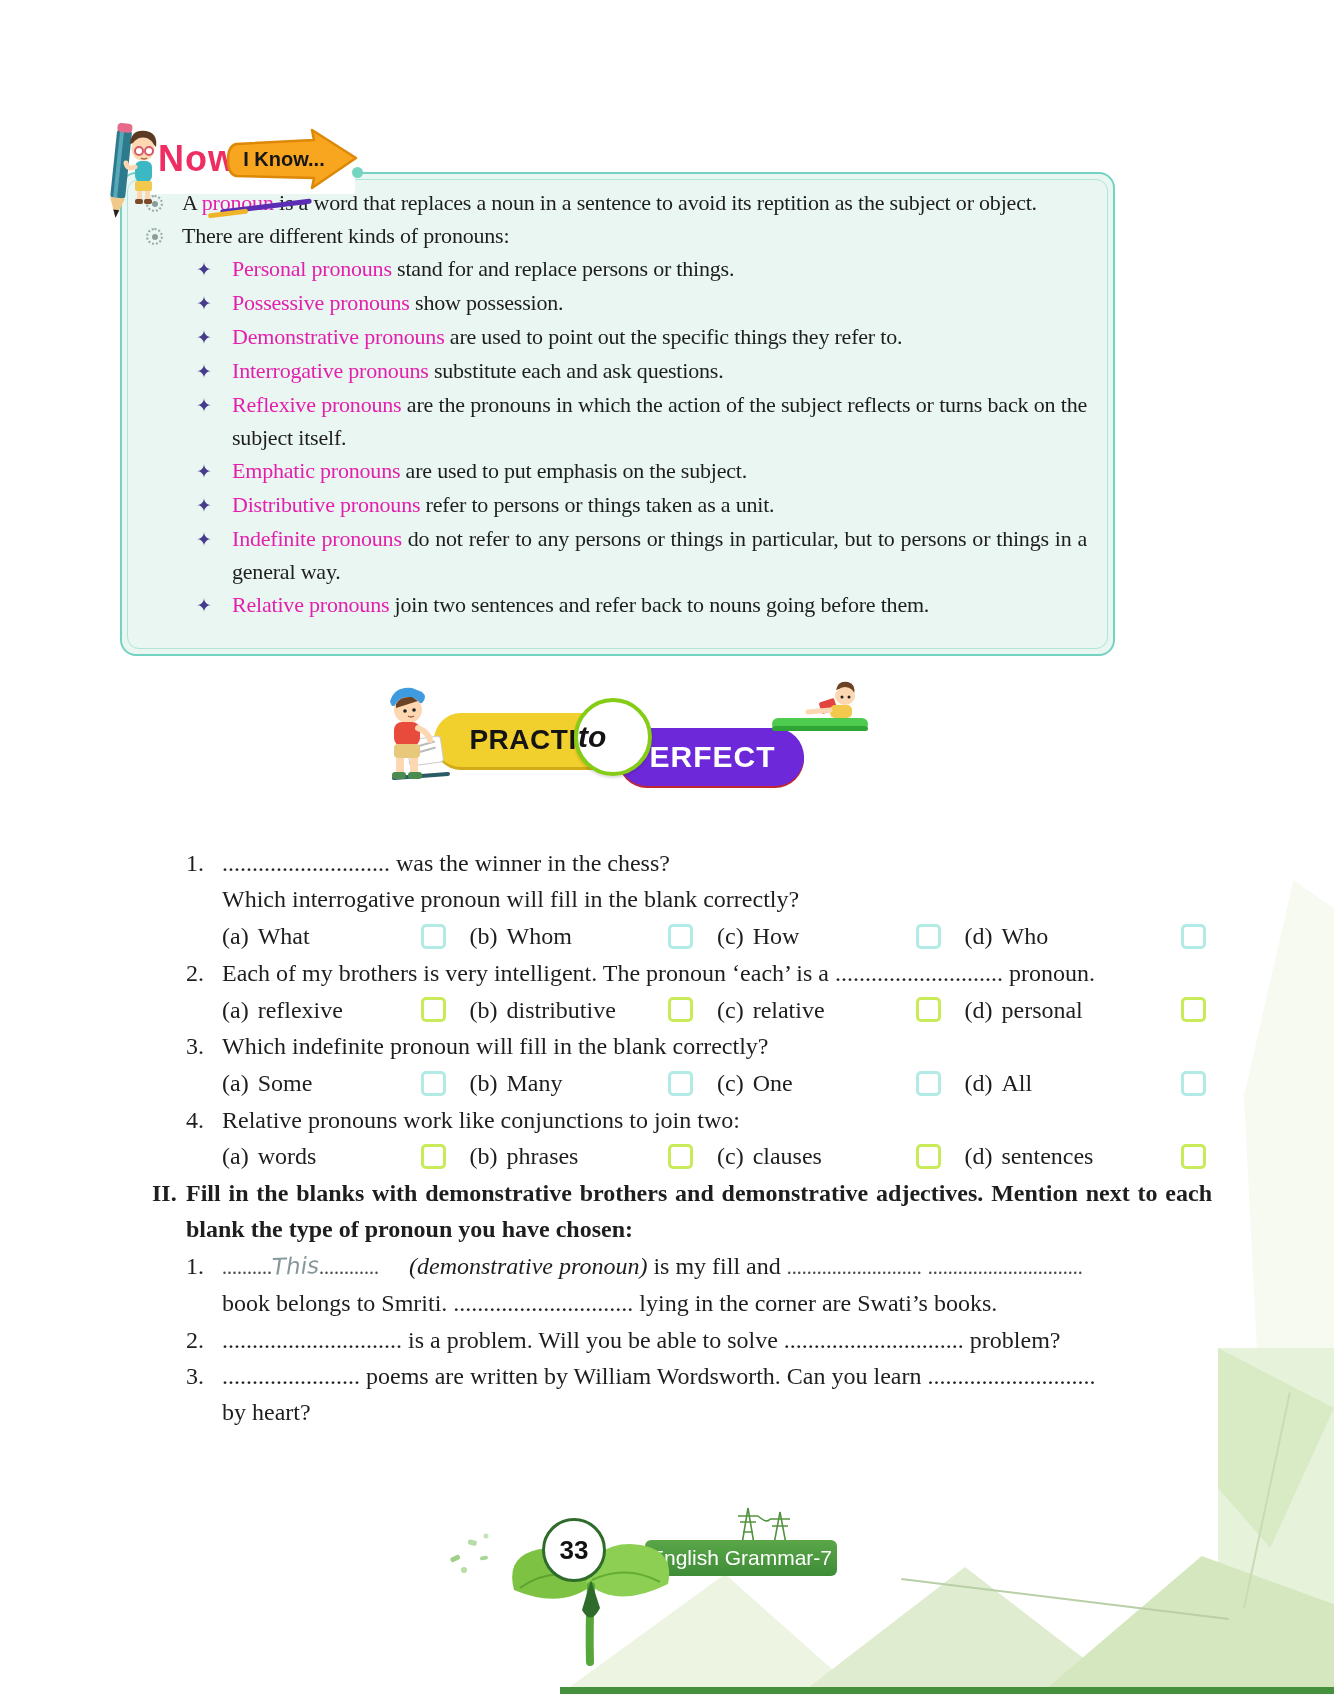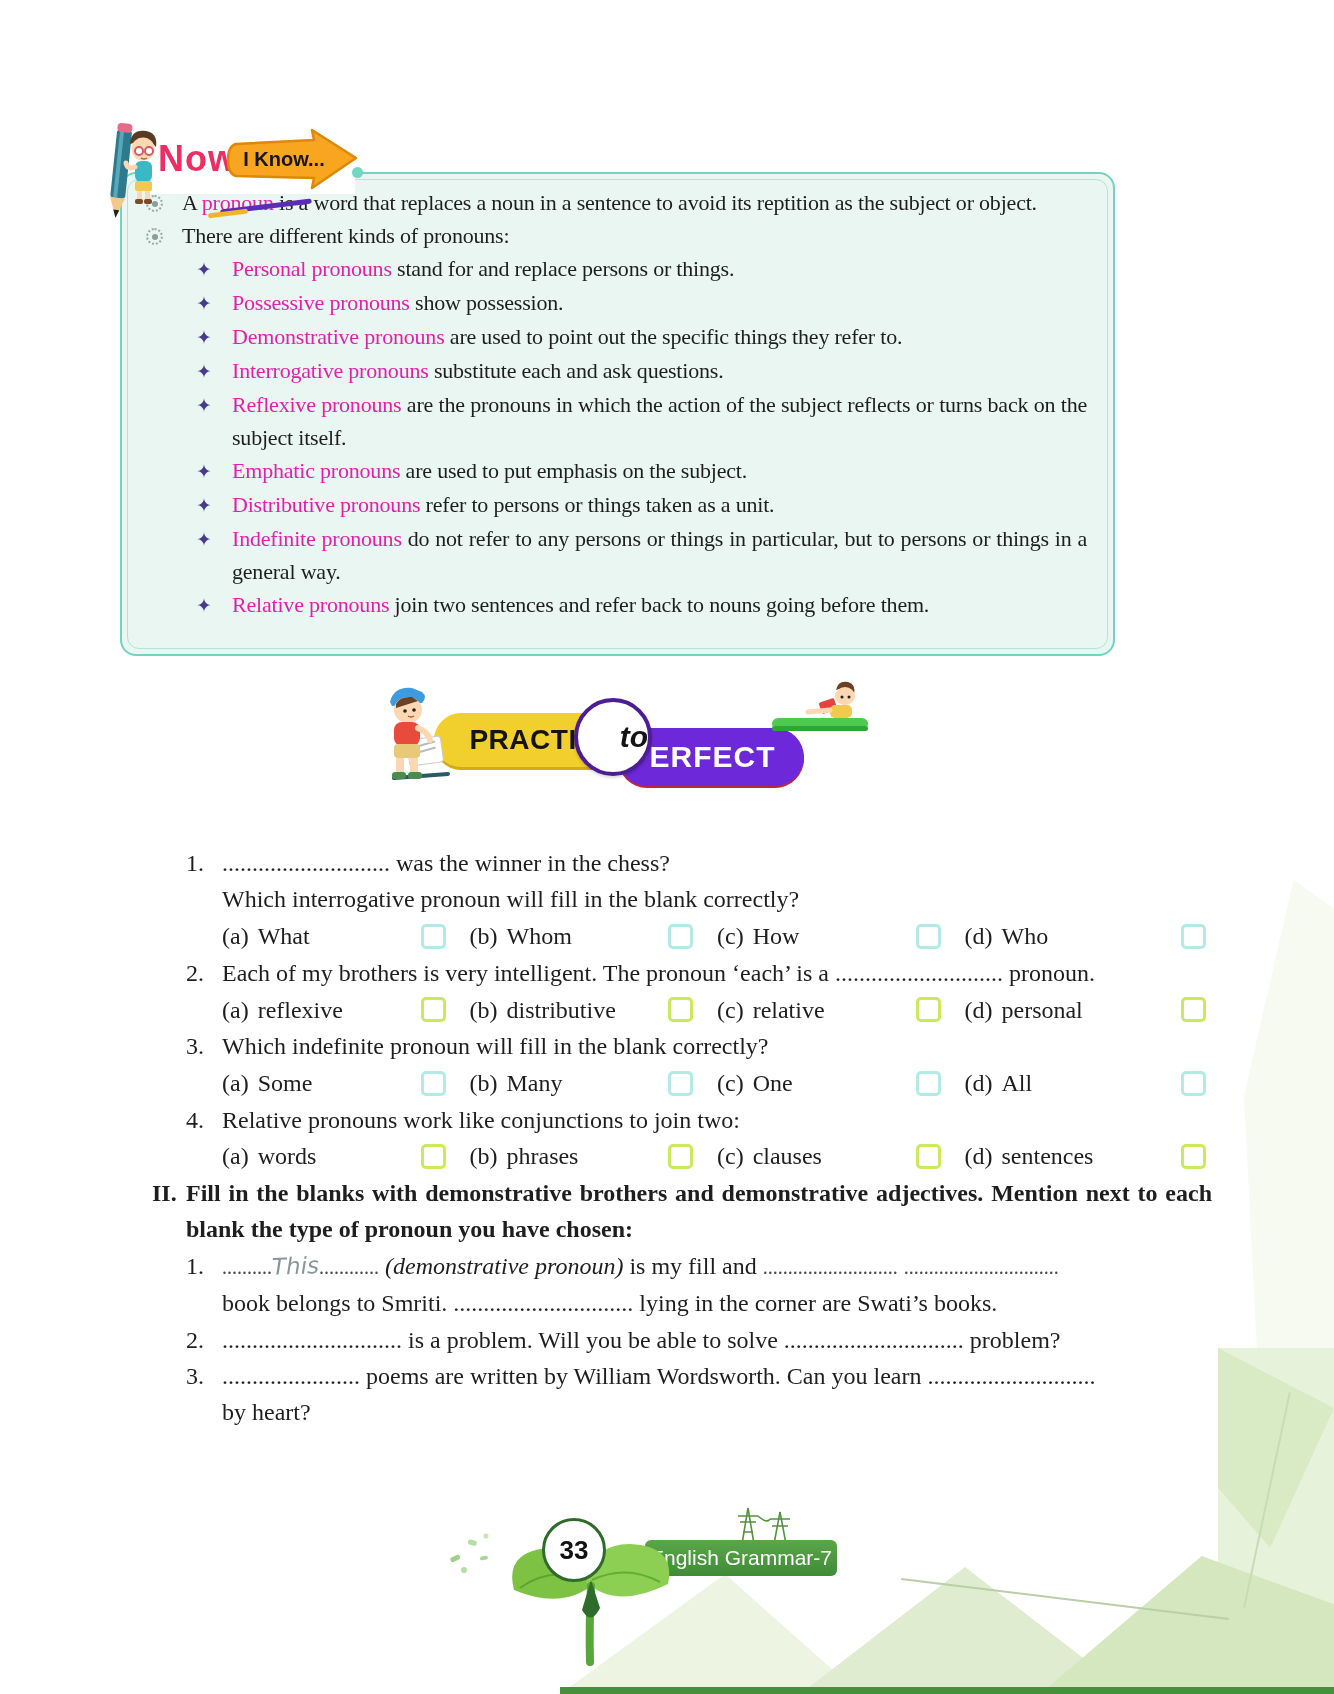--- a/index.html
+++ b/index.html
@@ -63,22 +63,22 @@
             font-family:"Liberation Sans",sans-serif; }
   .b-yellow { position:absolute; left:62px; top:45px; width:218px; height:54px; background:#f1cf2c;
               border-radius:28px; box-shadow:0 3px 0 #d2ab16; display:flex; align-items:center;
               justify-content:center; }
   .b-yellow span { font-weight:bold; font-size:28px; letter-spacing:.5px; color:#141414; }
   .b-red { position:absolute; left:246px; top:60px; width:186px; height:58px; background:#6d28d9;
            border-radius:29px; box-shadow:0 2px 0 #bf2734; display:flex; align-items:center;
            justify-content:center; padding-right:18px; box-sizing:border-box; }
   .b-red span { font-weight:bold; font-size:30px; letter-spacing:1px; color:#fff; }
   .b-circle { position:absolute; left:202px; top:30px; width:70px; height:70px; background:#fff;
-              border:4px solid #4c1d95; border-radius:50%; display:flex; align-items:center;
-              justify-content:flex-end; box-shadow:0 2px 3px rgba(0,0,0,.15); }
+              border:4px solid #84cc16; border-radius:50%; display:flex; align-items:center;
+              justify-content:flex-start; box-shadow:0 2px 3px rgba(0,0,0,.15); }
   .b-circle span { font-weight:bold; font-style:italic; font-size:30px; color:#141414; }
   .b-kid-left { position:absolute; left:6px; top:14px; }
   .b-kid-right { position:absolute; left:400px; top:10px; }
 
   
   .exercises { position:absolute; left:152px; top:845px; width:1060px; z-index:1;
                font-size:24px; line-height:36.4px; }
   .sec-head { position:relative; font-weight:bold; font-size:25px; }
   .tick { color:#dd2b20; font-style:italic; }
   .badge { position:absolute; right:0; top:4px; background:#e6192c; color:#fff;
@@ -94,21 +94,21 @@
   .opt-label { margin-right:9px; }
   .cbox { margin-left:auto; width:25px; height:25px; border-radius:5px; background:#fff; box-sizing:border-box; }
   .cbox.cyan  { border:3px solid #b2ebe5; }
   .cbox.green { border:3px solid #c9ea59; }
   .ex2-head { display:flex; font-weight:bold; }
   .ex2-num { flex:0 0 34px; }
   .ex2-title { flex:1; text-align:justify; }
   .dots { font-size:20px; color:#4a4a4a; }
   .answer { color:#86979c; font-family:"DejaVu Sans",sans-serif; font-style:italic; font-size:23px;
             display:inline-block; transform:rotate(-2deg); }
-  .it { font-style:italic; }
+  .it { font-style:italic;margin-left:24px; }
 
   
   .footer { position:absolute; left:440px; top:1500px; width:440px; height:170px; z-index:2; }
   .book-banner { position:absolute; left:205px; top:40px; width:192px; height:36px;
                  background:linear-gradient(#5aa648,#3f8c38); border-radius:6px; color:#fff;
                  font-family:"Liberation Sans",sans-serif; font-size:21px; display:flex;
                  align-items:center; justify-content:center; }
   .pylons { position:absolute; left:290px; top:2px; }
   .sprout { position:absolute; left:60px; top:28px; }
   .page-badge { position:absolute; left:102px; top:18px; width:58px; height:58px; background:#fff;

